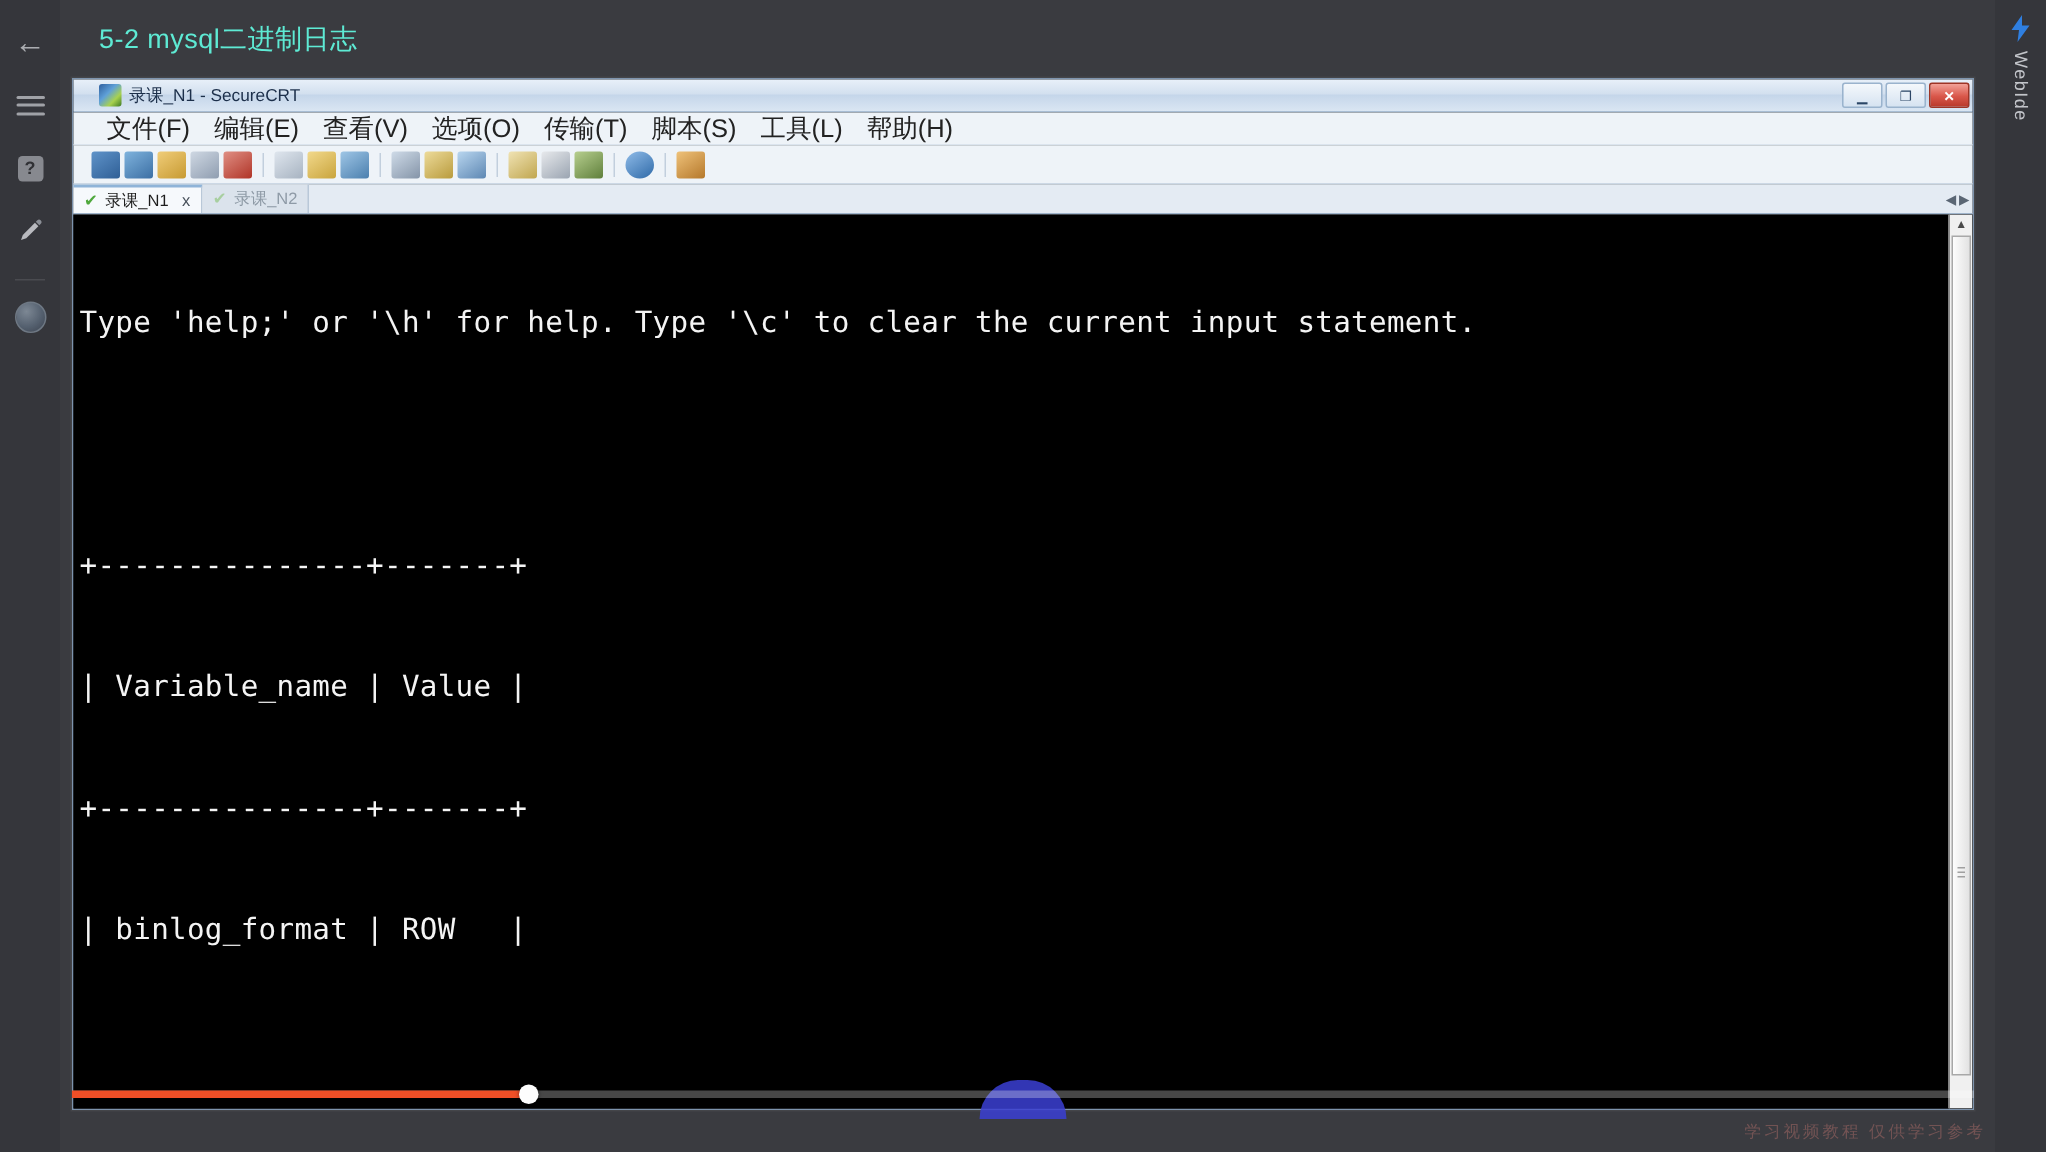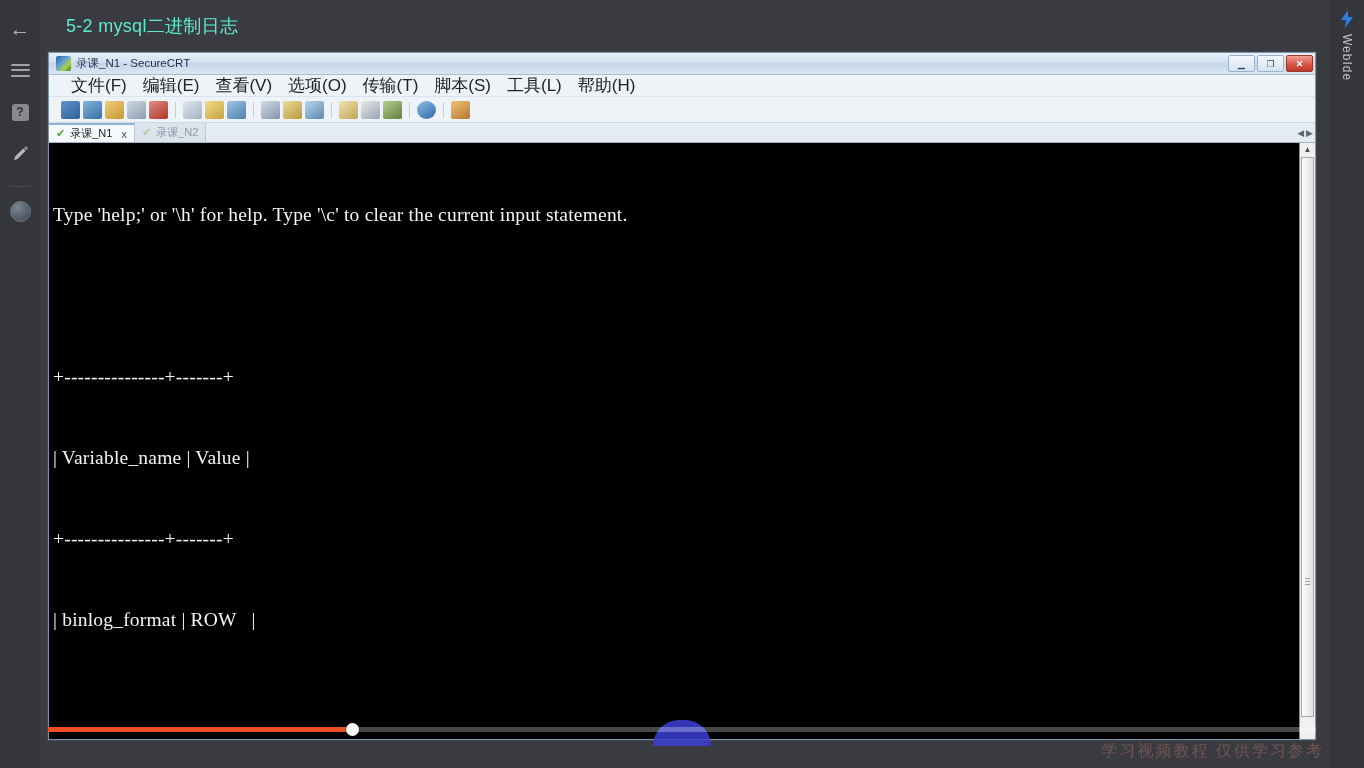--- a/index.html
+++ b/index.html
@@ -64,21 +64,21 @@
   
   .crt-window {
     position: absolute; left: 48px; top: 52px; width: 1268px; height: 688px;
     background: #000; border: 1px solid #7d93ad;
     display: flex; flex-direction: column;
     box-shadow: 0 0 0 1px rgba(255,255,255,.05);
   }
   .crt-titlebar {
     height: 22px; flex: 0 0 22px;
     background: linear-gradient(to bottom, #e8f0f9 0%, #d3e0ef 45%, #c5d6ea 50%, #dae6f3 100%);
-    display: flex; align-items: center; padding: 0 2px 0 7px;
+    display: flex; align-items: center; padding: 0 2px 0 17px;
     border-bottom: 1px solid #a8bdd4;
     justify-content: flex-end;
   }
   .crt-appicon {
     width: 15px; height: 15px; margin-right: 5px; border-radius: 2px;
     background: linear-gradient(135deg, #2f5f9e 0%, #5fa0d8 40%, #a8d24f 70%, #3d7a25 100%);
     flex: 0 0 15px;
   }
   .crt-title { font-size: 11.5px; color: #1c2f4a; flex: 1; white-space: nowrap; }
   .winbtns { display: flex; gap: 2px; }
@@ -131,21 +131,21 @@
     flex: 1; background: #000; position: relative; overflow: hidden;
     display: flex;
   }
   .term-text {
     flex: 1; padding: 4px 0 0 4px;
     color: #f4f4f4;
     font-family: "DejaVu Sans Mono", "Liberation Mono", monospace;
     font-size: 19.5px; line-height: 27px;
     white-space: pre; letter-spacing: .2px;
   }
-  .term-line { height: 27px; font-family: Liberation Serif, serif; }
+  .term-line { height: 27px; }
   .term-scroll {
     width: 16px; background: #f0f0f0; border-left: 1px solid #8c8c8c;
     display: flex; flex-direction: column; align-items: center;
     position: relative;
   }
   .sb-arrow { font-size: 8px; color: #4a4a4a; height: 14px; line-height: 14px; }
   .sb-thumb {
     position: absolute; left: 1px; right: 1px; top: 14px; height: 560px;
     background: linear-gradient(to right, #fdfdfd, #e2e2e2);
     border: 1px solid #a8a8a8;
@@ -188,21 +188,21 @@
   }
   .play-btn i { display: block; width: 5px; height: 16px; background: #ee4f27; border-radius: 1px; }
   .time-label { color: #aeb2b8; font-size: 11.5px; letter-spacing: .4px; }
   .center-dot {
     position: absolute; left: 50%; bottom: 22px; transform: translateX(-50%);
     width: 58px; height: 26px; border-radius: 29px 29px 0 0;
     background: #3b3fd4; opacity: .85;
   }
   .watermark {
     position: absolute; right: 40px; bottom: 6px;
-    color: rgba(220,130,120,.35); font-size: 16px; letter-spacing: 2px;
+    color: rgba(220,130,120,.35); font-size: 11px; letter-spacing: 2px;
     white-space: nowrap;
   }
 </style>
 </head>
 <body>
 
 <div id="app">
 
   <div class="left-rail">
     <div class="rail-btn rail-back">←</div>

